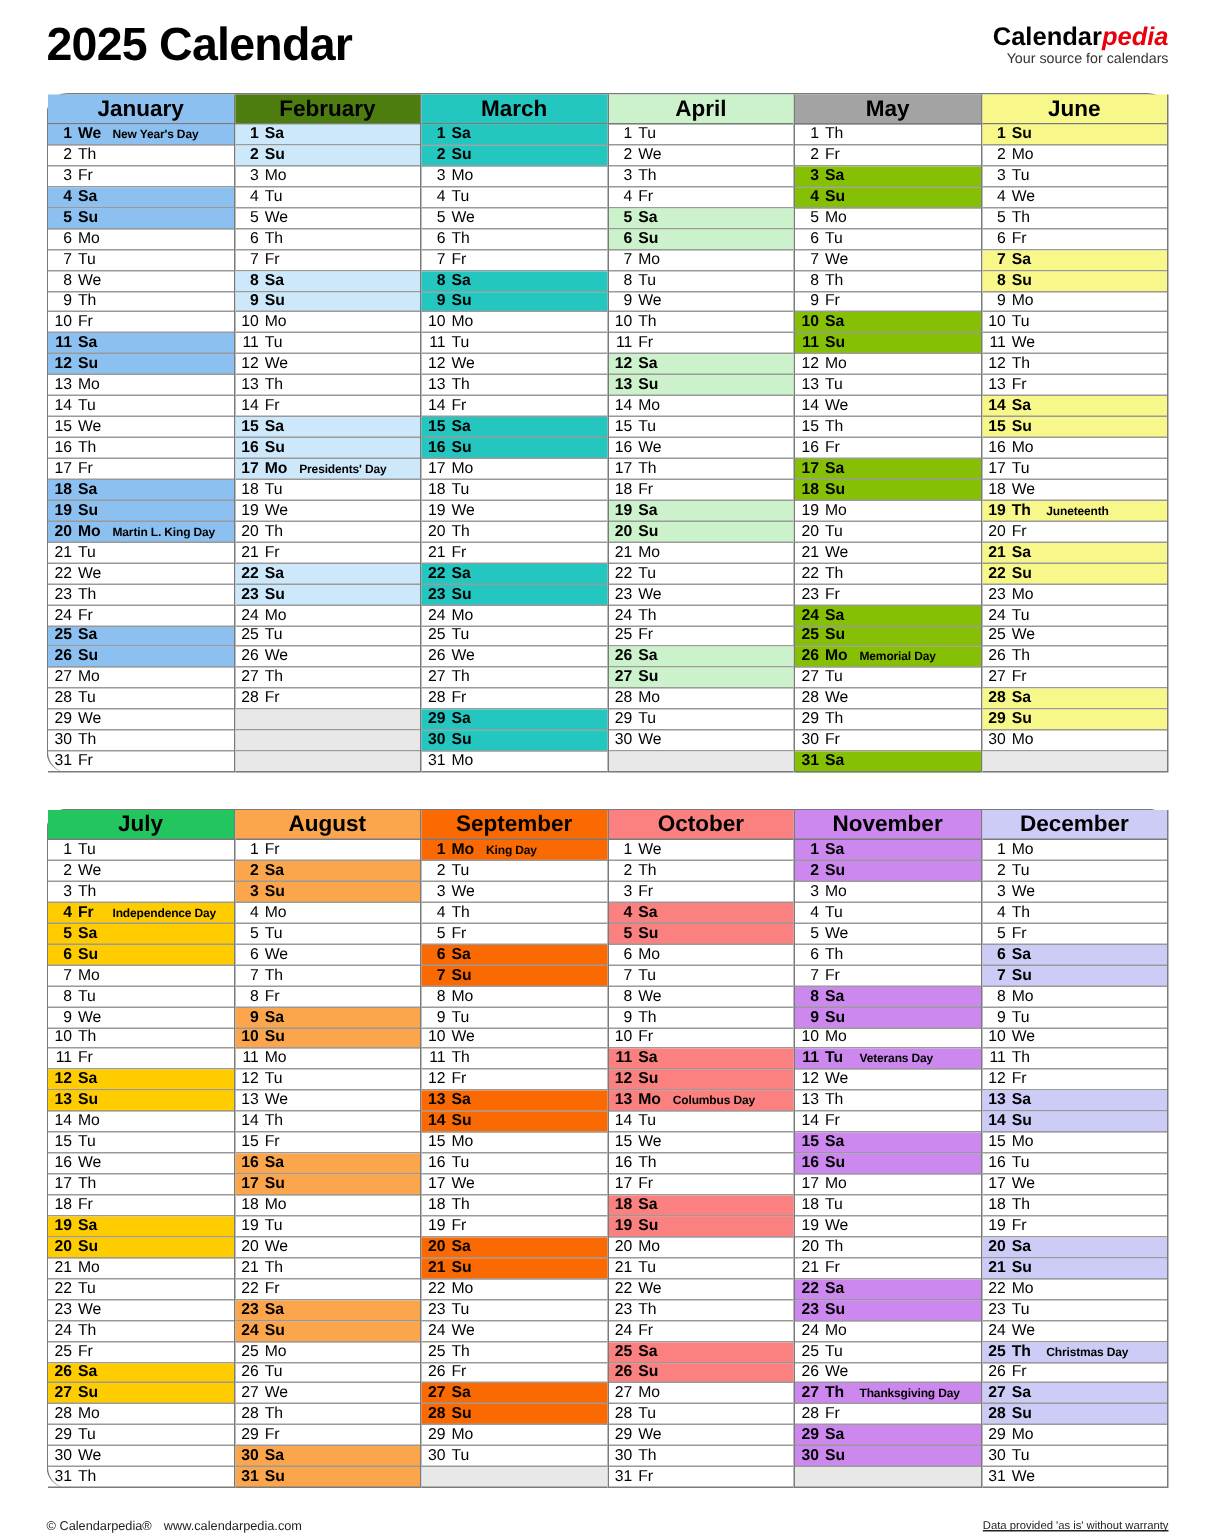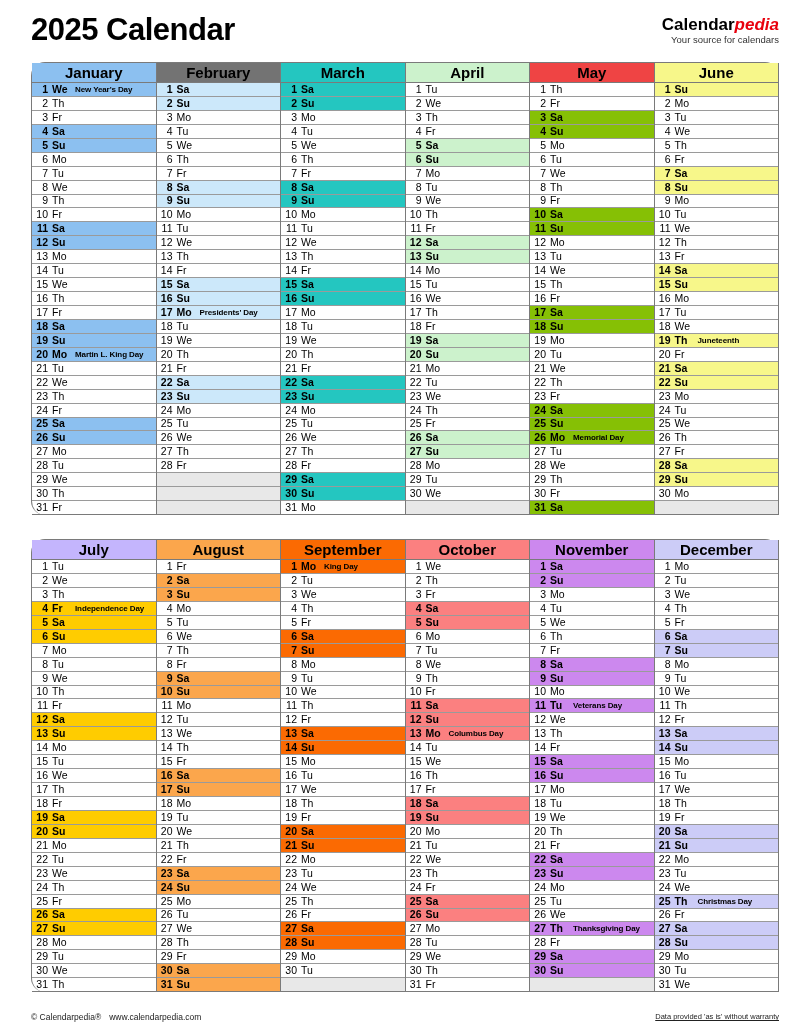--- a/index.html
+++ b/index.html
@@ -287,21 +287,21 @@
         <div class="day">
           <span class="num">30</span>
           <span class="dow">Th</span>
         </div>
         <div class="day last">
           <span class="num">31</span>
           <span class="dow">Fr</span>
         </div>
       </div>
       <div class="mcol">
-        <div class="mhead" style="background: #737373;">February</div>
+        <div class="mhead" style="background: #4d7c0f;">February</div>
         <div class="day we" style="background: rgb(204, 232, 250);">
           <span class="num">1</span>
           <span class="dow">Sa</span>
         </div>
         <div class="day we" style="background: rgb(204, 232, 250);">
           <span class="num">2</span>
           <span class="dow">Su</span>
         </div>
         <div class="day">
           <span class="num">3</span>
@@ -657,21 +657,21 @@
           <span class="num">29</span>
           <span class="dow">Tu</span>
         </div>
         <div class="day">
           <span class="num">30</span>
           <span class="dow">We</span>
         </div>
         <div class="day blank last"></div>
       </div>
       <div class="mcol">
-        <div class="mhead" style="background: #ef4444;">May</div>
+        <div class="mhead" style="background: #a3a3a3;">May</div>
         <div class="day">
           <span class="num">1</span>
           <span class="dow">Th</span>
         </div>
         <div class="day">
           <span class="num">2</span>
           <span class="dow">Fr</span>
         </div>
         <div class="day we" style="background: rgb(134, 192, 5);">
           <span class="num">3</span>
@@ -913,21 +913,21 @@
         <div class="day">
           <span class="num">30</span>
           <span class="dow">Mo</span>
         </div>
         <div class="day blank last"></div>
       </div>
     </div>
 
   <div class="block second" id="block-second">
       <div class="mcol">
-        <div class="mhead" style="background: #c4b5fd;">July</div>
+        <div class="mhead" style="background: #22c55e;">July</div>
         <div class="day">
           <span class="num">1</span>
           <span class="dow">Tu</span>
         </div>
         <div class="day">
           <span class="num">2</span>
           <span class="dow">We</span>
         </div>
         <div class="day">
           <span class="num">3</span>

